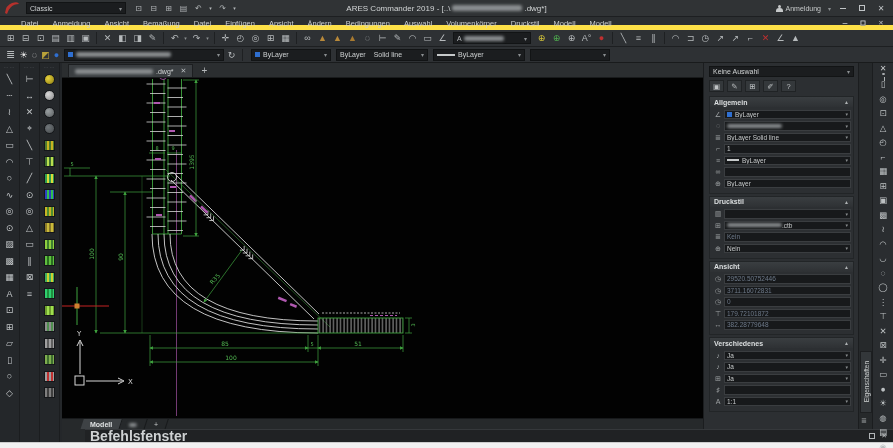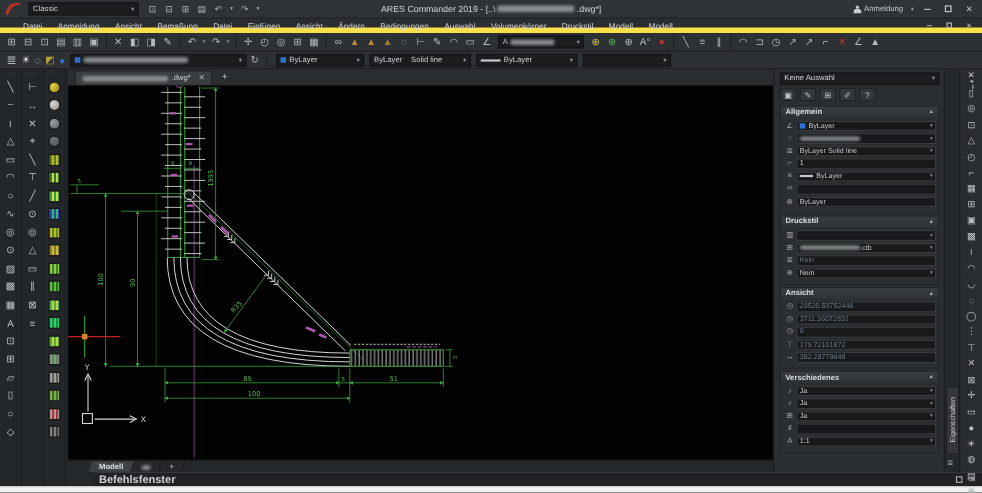--- a/index.html
+++ b/index.html
@@ -52,21 +52,21 @@
   #doc-tab{height:13px;background:#3a3e41;display:flex;align-items:center;padding:0 6px;margin-left:6px;font-size:7px;color:#d2d5d6;gap:3px;border:1px solid #1d1f21;border-bottom:none;}
   .tab-close{font-size:7px;color:#b4b8ba;padding-left:4px;}
   #tab-add{font-size:10px;color:#b4b8ba;margin-left:8px;padding-bottom:1px;}
   #canvas{position:absolute;left:62px;top:78px;width:641px;height:340px;background:#020202;}
   
   #modellbar{position:absolute;left:62px;top:418px;width:831px;height:11px;background:#26292b;display:flex;align-items:center;border-top:1px solid #17191b;}
   .mtab{font-size:7px;height:11px;display:flex;align-items:center;padding:0 8px;transform:skewX(-18deg);border-right:1px solid #17191b;}
   .mtab>span{transform:skewX(18deg);}
   .mtab.active{background:#3e4245;color:#e0e3e4;font-weight:bold;margin-left:20px;}
   #befehlsbar{position:absolute;left:85px;top:429px;width:808px;height:13px;background:#202224;display:flex;align-items:center;border-top:1px solid #35383b;}
-  #befehls-title{font-size:10px;font-weight:bold;color:#cfd2d3;padding-left:5px;}
+  #befehls-title{font-size:14px;font-weight:bold;color:#cfd2d3;padding-left:5px;}
   #befehls-right{margin-left:auto;display:flex;gap:6px;padding-right:6px;align-items:center;}
   .float-ic{width:6px;height:6px;border:1px solid #b0b4b6;display:inline-block;}
   #befehls-patch{position:absolute;left:62px;top:429px;width:23px;height:13px;background:#26292b;}
   #whitestrip{position:absolute;left:0;top:442px;width:893px;height:6px;background:#f1f1f1;border-top:1px solid #cccccc;}
   
   #panel{position:absolute;left:703px;top:63px;width:155px;height:366px;background:#2c2f32;border-left:1px solid #1b1d1f;padding:3px 4px 0 5px;}
   #sel-combo{width:100%;height:11px;margin-bottom:3px;}
   #panel-btnrow{display:flex;gap:3px;margin-bottom:4px;}
   .pbtn{width:15px;height:12px;background:#34383b;border:1px solid #202325;display:flex;align-items:center;justify-content:center;font-size:7.5px;color:#c0c4c6;}
   .section{border:1px solid #222527;margin-bottom:2px;}

